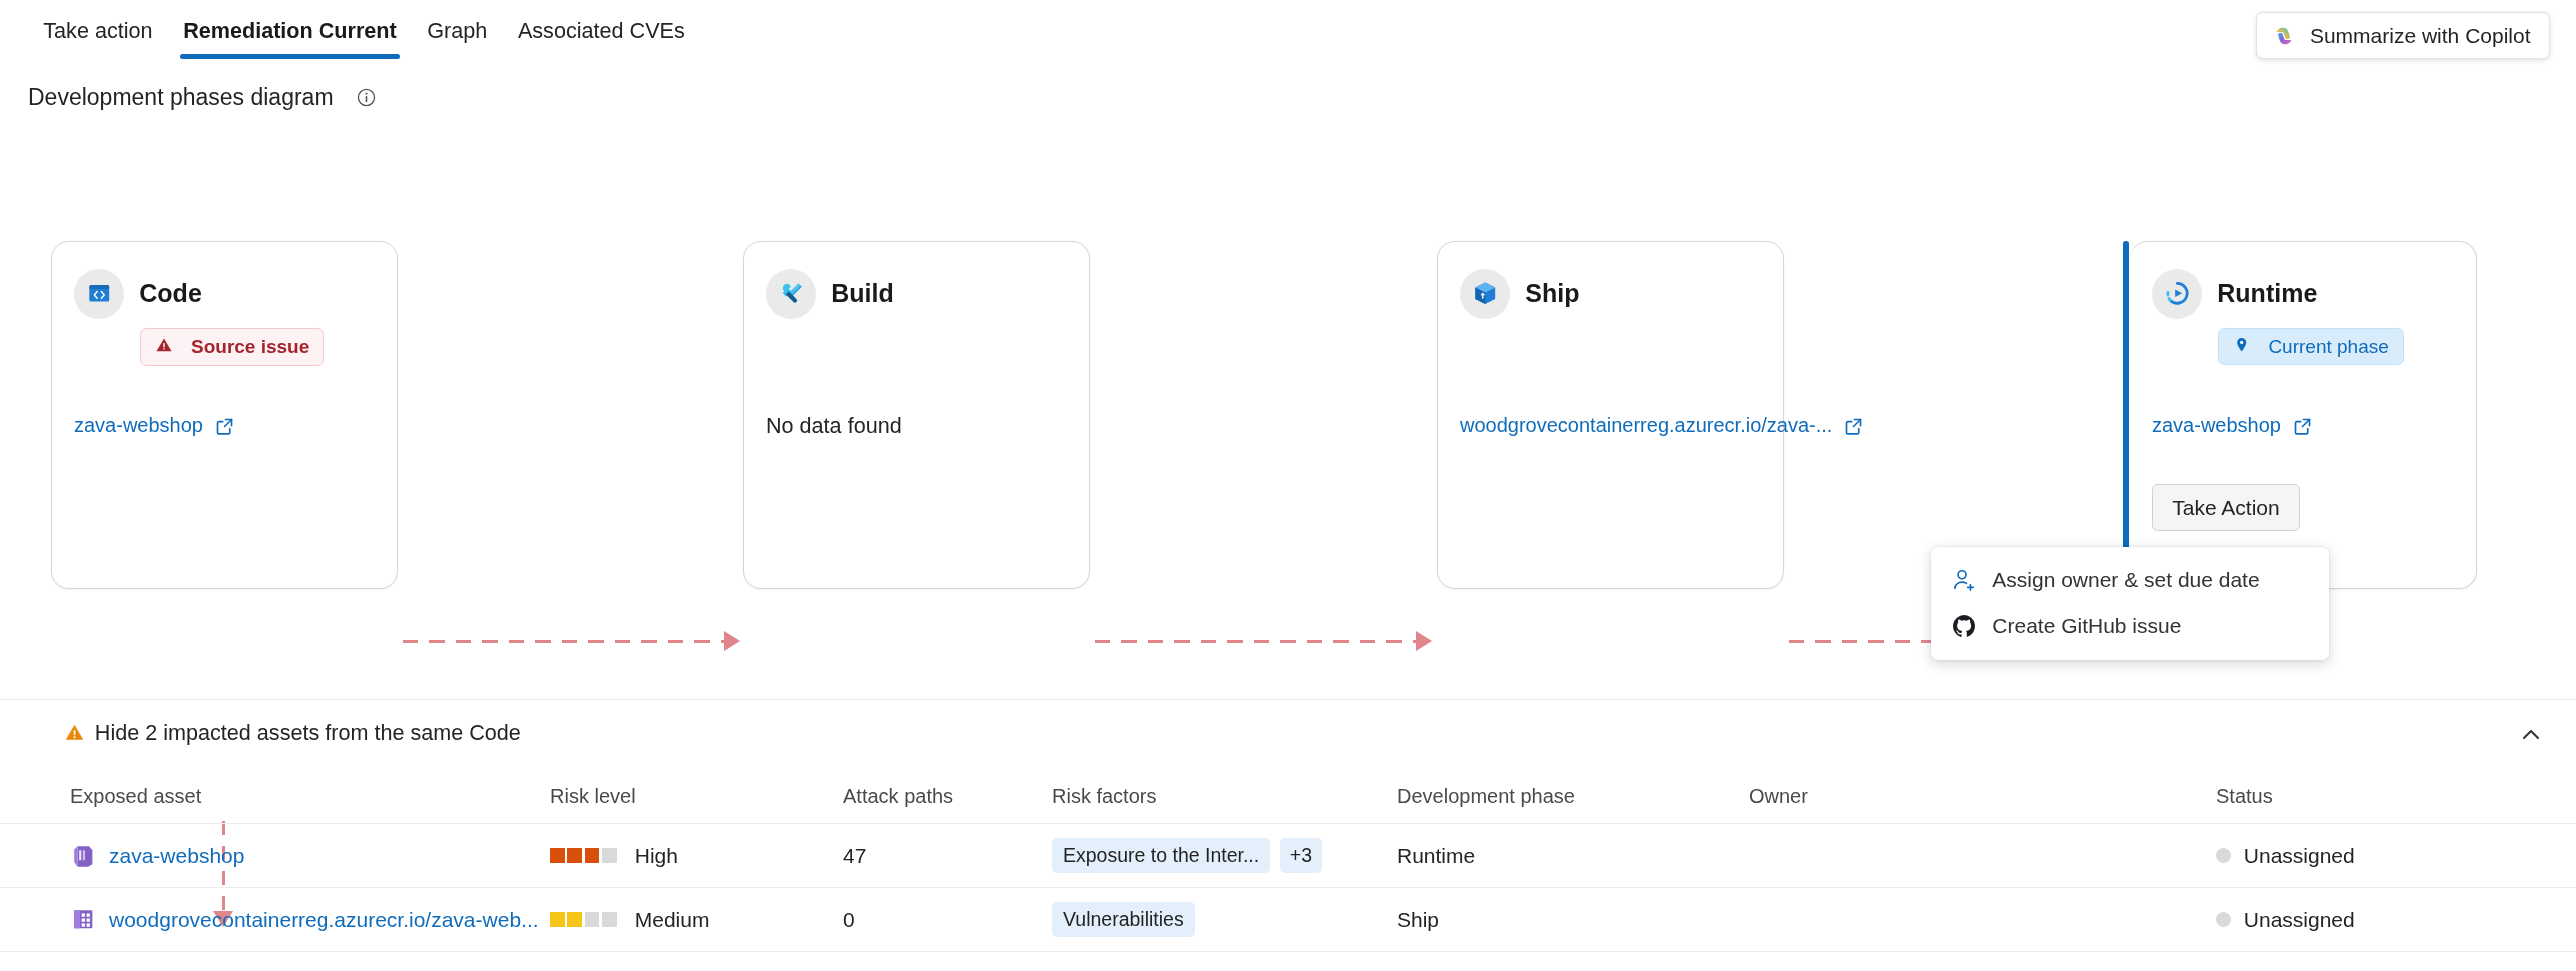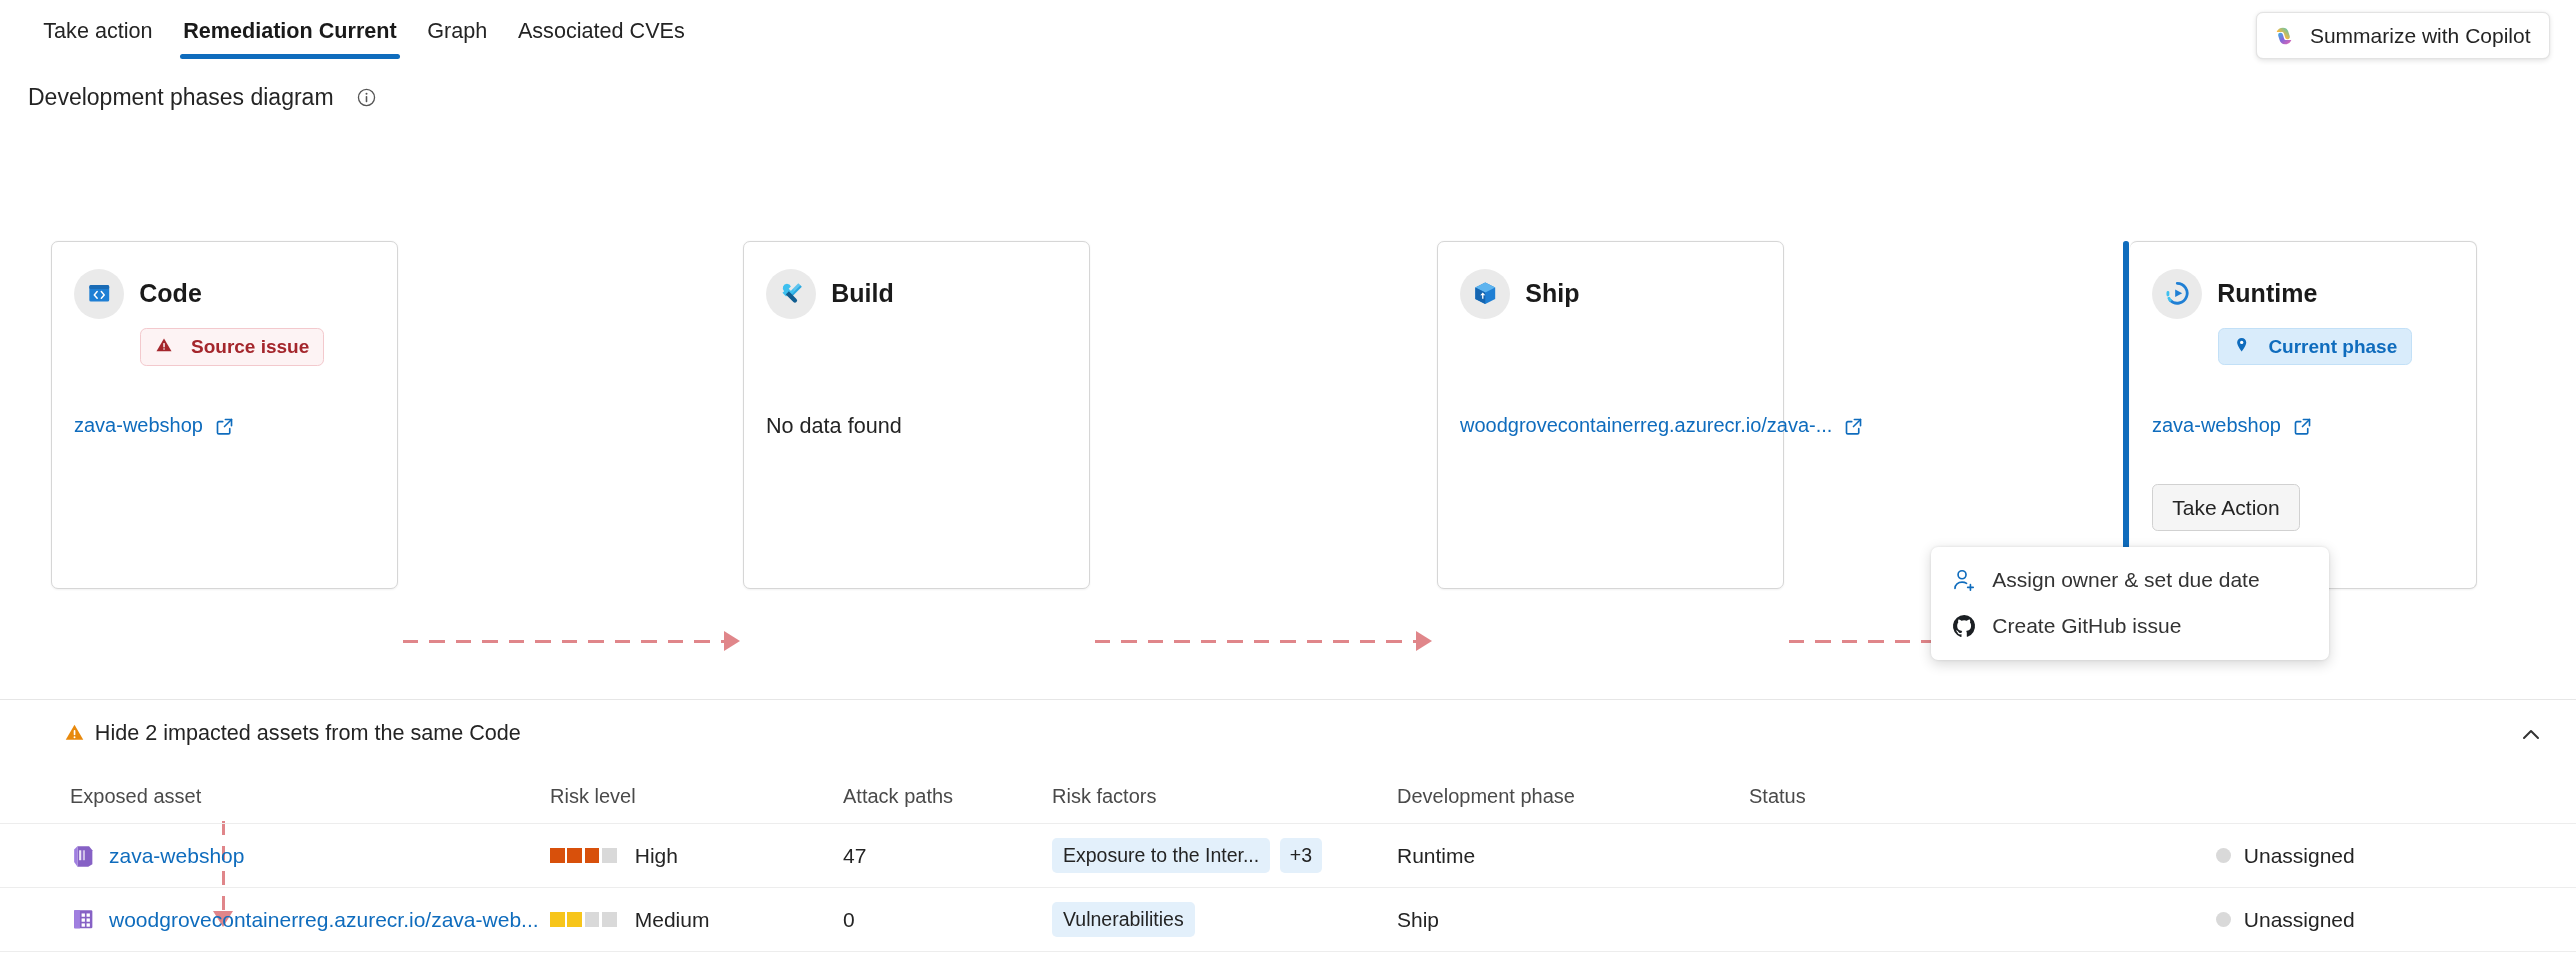--- a/index.html
+++ b/index.html
@@ -47,21 +47,21 @@
     display:flex; align-items:center; gap:22px;
     font-size:23px; color:#242424;
   }
   .info-ico{ width:21px; height:21px; }
 
   
   .diagram{ position:absolute; left:0; top:230px; width:100%; height:390px; }
 
   .phase-card{
     position:absolute; top:11px; width:347px; height:348px;
-    background:#ffffff; border:0.7px solid #d6d6d6; border-radius:7px;
+    background:#ffffff; border:0.7px solid #d6d6d6; border-radius:18px;
     box-shadow:0 0.7px 2.1px rgba(0,0,0,.06);
   }
   .phase-card.current{ border-left:none; }
   .phase-card.current::before{
     content:""; position:absolute; left:-7px; top:-0.7px; bottom:-0.7px;
     width:5.6px; background:#0f6cbd; border-radius:2.8px;
   }
   .c1{ left:51px; }  .c2{ left:743px; } .c3{ left:1437px; } .c4{ left:2130px; }
 
   .card-head{ display:flex; align-items:center; gap:15.3px; padding:26.5px 0 0 22px; }
@@ -69,21 +69,21 @@
     width:50px; height:50px; border-radius:50%; background:#eaeaea;
     display:flex; align-items:center; justify-content:center; flex:0 0 50px;
   }
   .phase-title{ font-size:25px; font-weight:bold; color:#1a1a1a; }
 
   .badge{
     margin:9.8px 0 0 88px; display:inline-flex; align-items:center; gap:18px;
     padding:6.3px 14px; border-radius:6.3px; font-size:19px; width:max-content;
   }
   .badge.source-issue{ background:#fdf3f4; border:0.7px solid #f3c9cd; color:#a4262c; font-weight:bold; }
-  .badge.current-phase{ background:#d9ecfb; border:0.7px solid #c2e0f7; color:#0f6cbd; font-weight:bold; }
+  .badge.current-phase{ background:#d9ecfb; border:0.7px solid #c2e0f7; color:#0f6cbd; font-weight:normal; }
 
   .card-link{
     position:absolute; left:22px; top:171px; width:293px;
     font-size:20px; color:#0f6cbd; line-height:1.28;
     display:flex; align-items:flex-start; gap:11px; cursor:pointer;
   }
   .card-link .txt{ text-decoration:none; }
   .ext-ico{ width:21px; height:21px; flex:0 0 21px; margin-top:2.8px; }
 
   .nodata{ position:absolute; left:22px; top:171px; font-size:21.6px; color:#242424; }
@@ -395,20 +395,21 @@
 </div>
 
 <div class="tbl">
 
   <div class="trow thead">
     <div class="cell c-asset">Exposed asset</div>
     <div class="cell c-risk">Risk level</div>
     <div class="cell c-paths">Attack paths</div>
     <div class="cell c-factors">Risk factors</div>
     <div class="cell c-phase">Development phase</div>
+    <div class="cell c-owner">Owner</div>
     <div class="cell c-status">Status</div>
   </div>
 
   <div class="trow">
     <div class="cell c-asset">
       <span class="asset-ico">
         <svg viewBox="0 0 32 32" width="26.5" height="26.5">
           <path d="M9 5h14l4 5v17l-5 3H9z" fill="#8661c5"></path>
           <path d="M9 5 5 9v15l4 6z" fill="#a07fe0"></path>
           <rect x="11" y="10" width="2.6" height="12" fill="#fff" opacity=".85"></rect>

